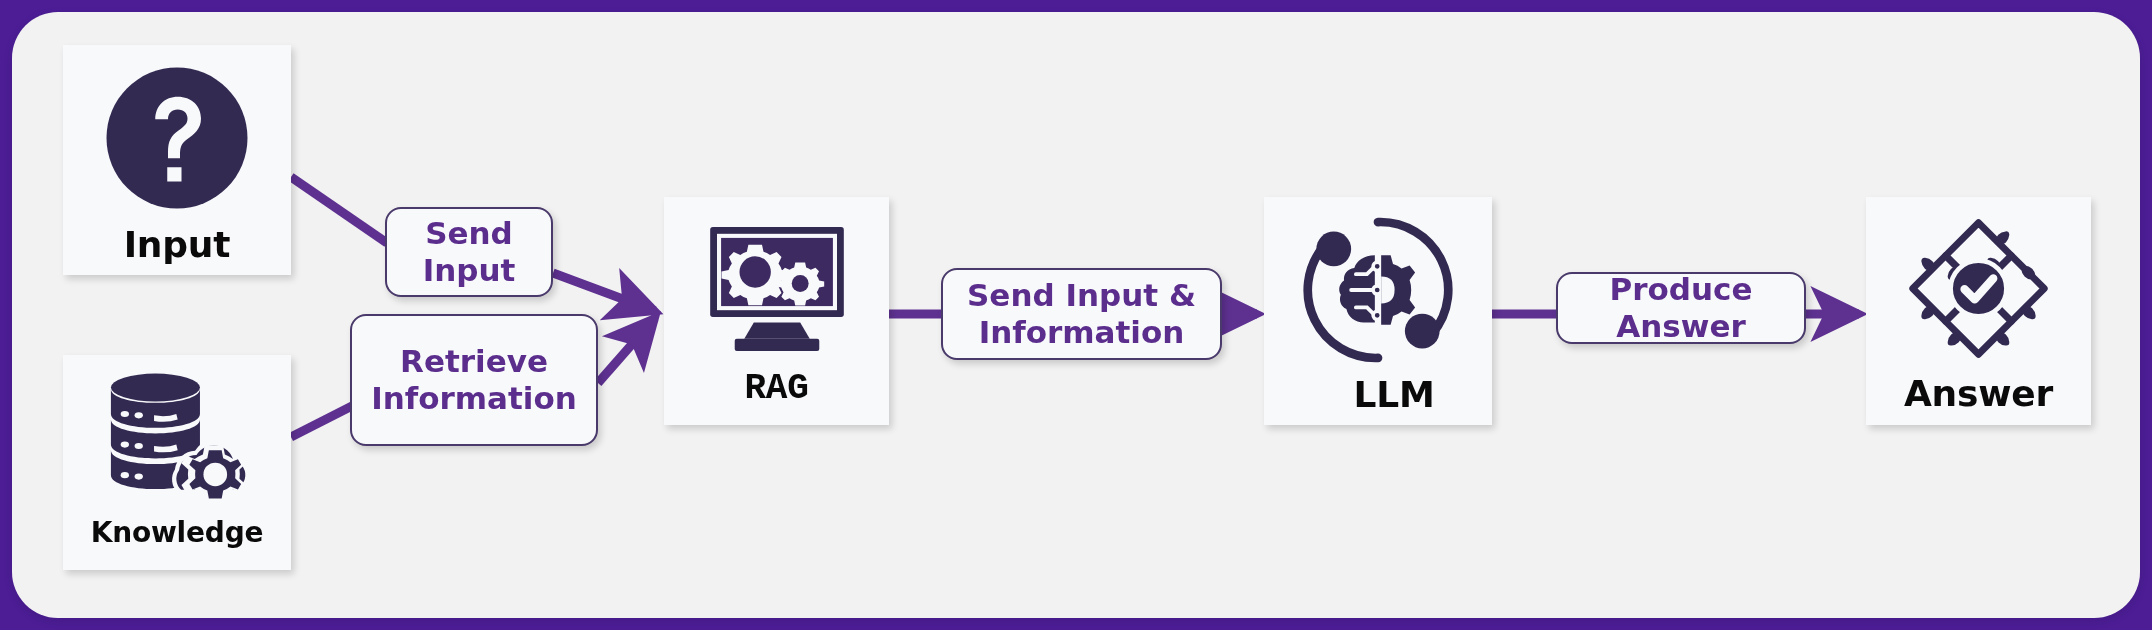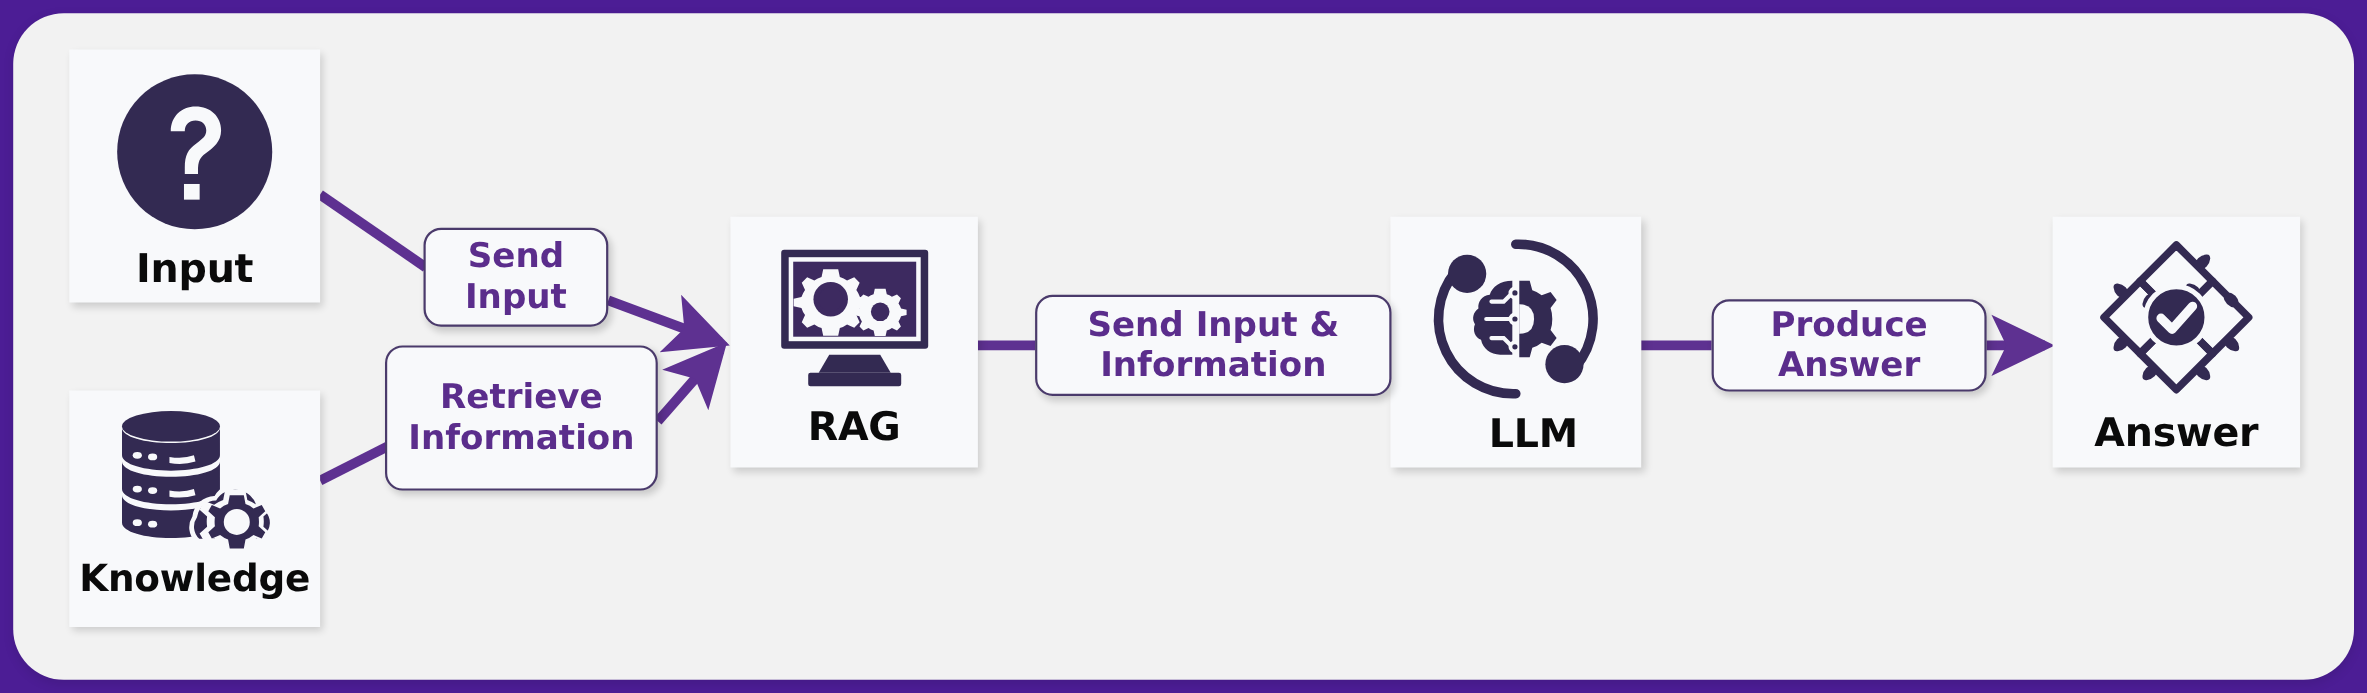--- a/index.html
+++ b/index.html
@@ -30,43 +30,43 @@
 
   #node-input   {left:63px; top:45px;  width:228px;height:230px;}
   #node-knowledge{left:63px;top:355px; width:228px;height:215px;}
   #node-rag     {left:664px;top:197px; width:225px;height:228px;}
   #node-llm     {left:1264px;top:197px;width:228px;height:228px;}
   #node-answer  {left:1866px;top:197px;width:225px;height:228px;}
 
   #node-input   .glyph{margin-top:18px;}
   #node-input   .nlabel{font-size:36px;margin-top:14px;}
   #node-knowledge .glyph{margin-top:14px;}
-  #node-knowledge .nlabel{font-size:34px;}
+  #node-knowledge .nlabel{font-size:28px;margin-top:10px;}
   #node-rag .glyph{margin-top:20px;}
-  #node-rag .nlabel{font-size:36px;margin-top:14px;}
+  #node-rag .nlabel{font-size:36px;margin-top:14px;font-family:Liberation Mono, monospace;}
   #node-llm .glyph{margin-top:14px;}
   #node-llm .nlabel{font-size:36px;margin-top:8px;margin-left:32px;}
   #node-answer .glyph{margin-top:14px;}
   #node-answer .nlabel{font-size:36px;margin-top:10px;}
 
   
   .chip{
     position:absolute;background:#f8f9fb;
     border:2px solid #4a3a6b;border-radius:16px;
     box-shadow:3px 4px 7px rgba(0,0,0,0.17);
     display:flex;flex-direction:column;align-items:center;justify-content:center;
     color:#5b2d8c;font-weight:bold;font-size:31px;line-height:1.18;
     text-align:center;padding:0 18px;box-sizing:border-box;
   }
   .chip span{display:block;white-space:nowrap;}
 
   #chip-send-input      {left:385px; top:207px;width:168px;height:90px;}
   #chip-retrieve        {left:350px; top:314px;width:248px;height:132px;}
-  #chip-send-info       {left:941px; top:268px;width:324px;height:92px;}
-  #chip-produce-answer  {left:1556px;top:272px;width:250px;height:84px;}
+  #chip-send-info       {left:941px; top:268px;width:281px;height:92px;}
+  #chip-produce-answer  {left:1556px;top:272px;width:250px;height:72px;}
 </style>
 </head>
 <body>
 
 <div class="stage">
   <div class="canvas"></div>
 
   <svg class="links" viewBox="0 0 2152 630">
     <defs>
       <marker id="arrowhead" markerWidth="7" markerHeight="7" refX="5.4" refY="3.5" orient="auto" markerUnits="strokeWidth">

